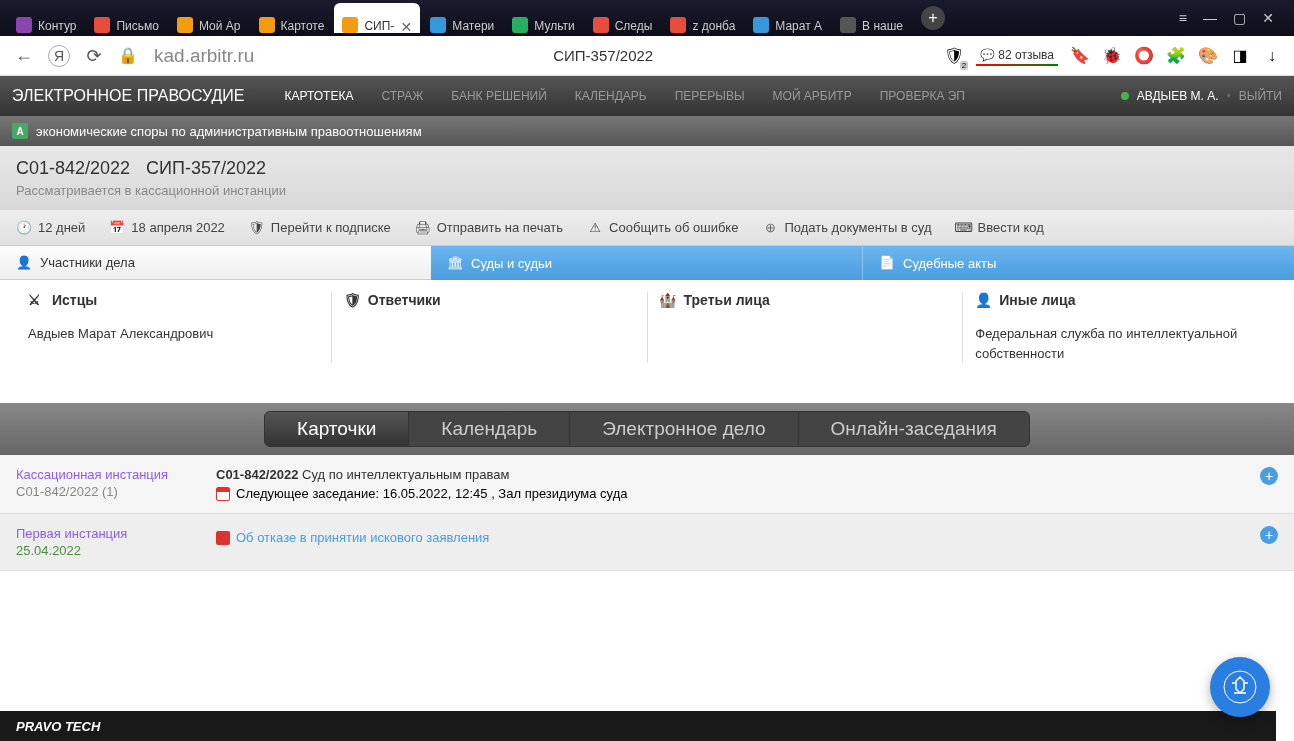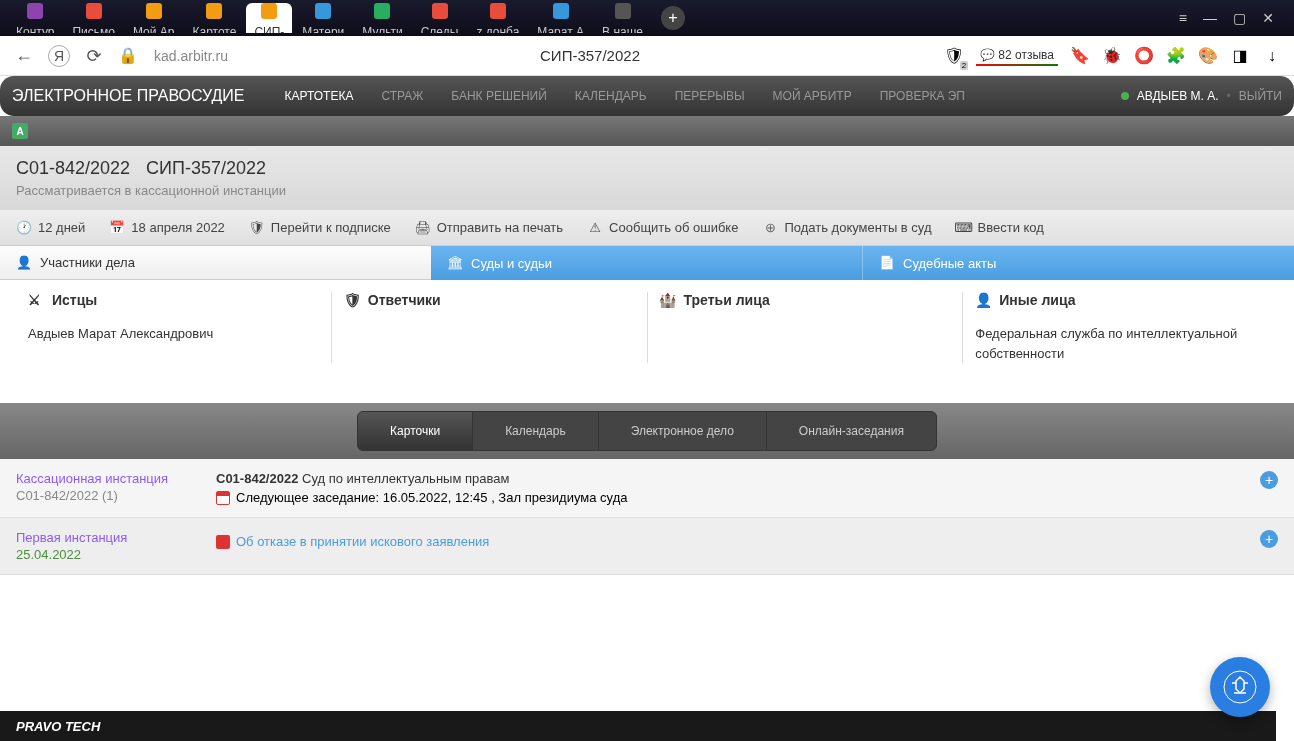--- a/index.html
+++ b/index.html
@@ -1,39 +1,39 @@
 <!DOCTYPE html>
 <html><head>
 <meta charset="utf-8">
 <style>
 * { margin: 0; padding: 0; box-sizing: border-box; font-family: Arial, sans-serif; }
 body { width: 1294px; height: 741px; overflow: hidden; background: #fff; }
 
 
 .browser-tabs { height: 36px; background: linear-gradient(#1a1a2e, #0d0d1a); display: flex; align-items: center; padding: 0 8px; gap: 2px; }
-.tab { height: 30px; padding: 0 8px; display: flex; align-items: center; gap: 6px; font-size: 12px; color: #ccc; border-radius: 6px 6px 0 0; cursor: pointer; max-width: 90px; overflow: hidden; white-space: nowrap; flex-direction: column; }
+.tab { height: 30px; padding: 0 8px; display: flex; align-items: flex-end; gap: 6px; font-size: 12px; color: #ccc; border-radius: 6px 6px 0 0; cursor: pointer; max-width: 90px; overflow: hidden; white-space: nowrap; }
 .tab.active { background: #fff; color: #333; }
 .tab-icon { width: 16px; height: 16px; border-radius: 3px; flex-shrink: 0; }
 .tab-close { width: 12px; height: 12px; display: flex; align-items: center; justify-content: center; font-size: 14px; color: #666; }
 .new-tab { width: 24px; height: 24px; background: #444; border-radius: 50%; display: flex; align-items: center; justify-content: center; color: #fff; font-size: 16px; margin-left: 8px; }
 .window-controls { margin-left: auto; display: flex; gap: 16px; color: #ccc; padding: 0 12px; }
 .window-controls span { cursor: pointer; font-size: 14px; }
 
 .browser-bar { height: 40px; background: #fff; display: flex; align-items: center; padding: 0 12px; gap: 12px; border-bottom: 1px solid #ddd; }
 .nav-btn { width: 24px; height: 24px; display: flex; align-items: center; justify-content: center; color: #555; cursor: pointer; font-size: 18px; }
 .url-lock { width: 16px; color: #888; }
-.url { flex: 0 0 auto; font-size: 14px; color: #888; padding: 4px 8px; }
+.url { flex: 0 0 auto; font-size: 19px; color: #888; padding: 4px 8px; }
 .page-title-center { flex: 1; text-align: center; font-size: 15px; color: #333; }
 .bar-icons { display: flex; gap: 12px; align-items: center; }
 .bar-icon { width: 20px; height: 20px; display: flex; align-items: center; justify-content: center; cursor: pointer; }
 .reviews { font-size: 12px; color: #333; background: #fff; padding: 2px 4px; }
 .reviews-underline { border-bottom: 2px solid; border-image: linear-gradient(to right, red, green) 1; }
 
 
-.top-nav { height: 40px; background: linear-gradient(#555, #333); display: flex; align-items: center; padding: 16px 12px; color: #fff; font-size: 12px; border-radius: 14px; }
+.top-nav { height: 40px; background: linear-gradient(#555, #333); display: flex; align-items: center; padding: 16px 12px; color: #fff; font-size: 12px; }
 .top-nav-title { font-size: 16px; font-weight: normal; margin-right: 40px; }
 .top-nav-items { display: flex; gap: 28px; }
 .top-nav-item { color: #999; cursor: pointer; text-transform: uppercase; }
 .top-nav-item.active { color: #fff; }
 .top-nav-user { margin-left: auto; display: flex; align-items: center; gap: 8px; }
 .user-dot { width: 8px; height: 8px; background: #4caf50; border-radius: 50%; }
 .exit-link { color: #999; }
 
 
 .category-bar { height: 30px; background: linear-gradient(#777, #555); display: flex; align-items: center; padding: 0 12px; color: #fff; font-size: 13px; gap: 8px; }
@@ -61,21 +61,21 @@
 .participants-grid { display: flex; padding: 12px 16px 40px; gap: 0; }
 .pcol { flex: 1; border-right: 1px solid #ddd; padding: 0 12px; }
 .pcol:last-child { border-right: none; }
 .pcol-header { display: flex; align-items: center; gap: 8px; font-size: 14px; font-weight: bold; color: #333; margin-bottom: 16px; }
 .pcol-icon { width: 16px; height: 16px; }
 .pcol-content { font-size: 13px; color: #333; line-height: 1.5; }
 
 
 .view-tabs-wrap { background: linear-gradient(#888, #666); padding: 8px 0; display: flex; justify-content: center; }
 .view-tabs { display: flex; background: #444; border-radius: 6px; overflow: hidden; border: 1px solid #333; }
-.vtab { padding: 12px 32px; font-size: 12px; color: #ccc; cursor: pointer; border-right: 1px solid #333; }
+.vtab { padding: 6px 32px; font-size: 19px; color: #ccc; cursor: pointer; border-right: 1px solid #333; }
 .vtab:last-child { border-right: none; }
 .vtab.active { background: linear-gradient(#555, #333); color: #fff; }
 
 
 .case-rows { }
 .case-row { display: flex; padding: 12px 16px; border-bottom: 1px solid #ddd; font-size: 13px; align-items: flex-start; }
 .case-row:nth-child(odd) { background: #f5f5f5; }
 .case-row:nth-child(even) { background: #eeeeee; }
 .case-left { width: 200px; }
 .case-left-title { color: #8b5cf6; font-weight: normal; }
@@ -193,20 +193,21 @@
   <div class="top-nav-user">
     <span class="user-dot"></span>
     <span>АВДЫЕВ М. А.</span>
     <span style="color:#666;">•</span>
     <span class="exit-link">ВЫЙТИ</span>
   </div>
 </div>
 
 <div class="category-bar">
   <span class="cat-icon">А</span>
+  <span>экономические споры по административным правоотношениям</span>
 </div>
 
 <div class="case-header">
   <div class="case-numbers">
     <span>С01-842/2022</span>
     <span>СИП-357/2022</span>
   </div>
   <div class="case-status">Рассматривается в кассационной инстанции</div>
 </div>
 

